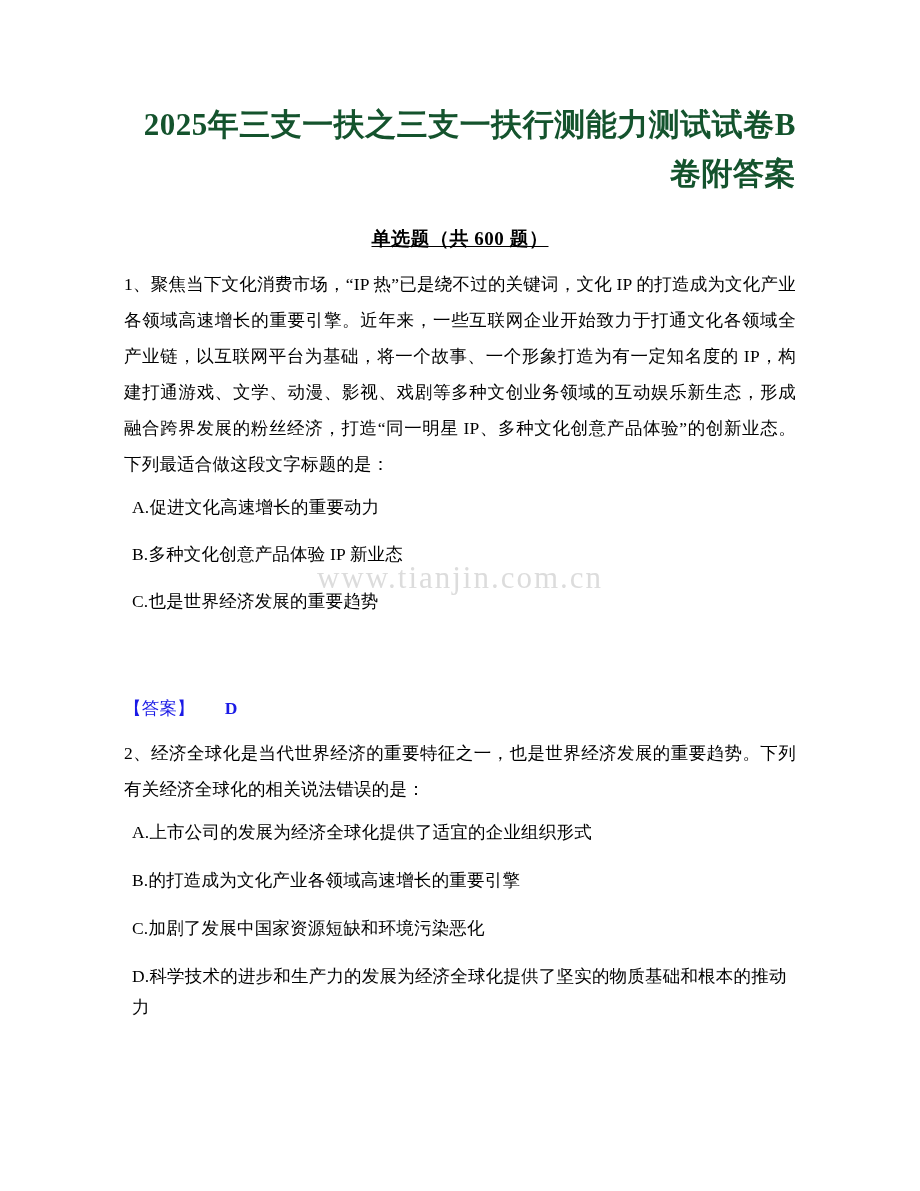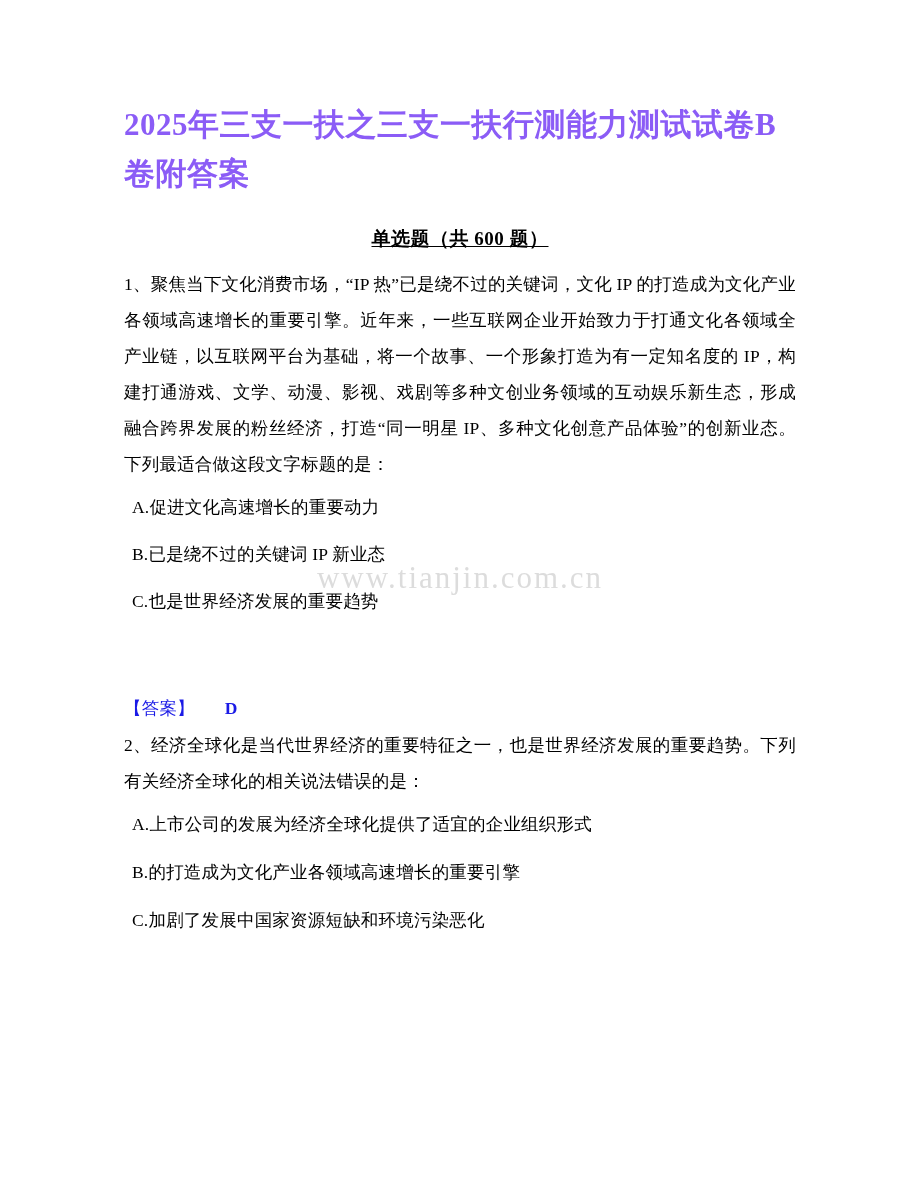--- a/index.html
+++ b/index.html
@@ -16,25 +16,25 @@
     overflow: hidden;
   }
   .page {
     position: relative;
     width: 920px;
     height: 1191px;
     box-sizing: border-box;
     padding: 100px 124px 0 124px;
   }
   .doc-title {
-    color: #8b5cf6;
+    color: #14532d;
     font-size: 31px;
     font-weight: bold;
     line-height: 49px;
-    text-align: left;
+    text-align: right;
     letter-spacing: 0.5px;
     margin: 0 0 26px 0;
   }
   .section-heading {
     text-align: center;
     font-size: 19px;
     font-weight: bold;
     line-height: 30px;
     margin: 0 0 12px 0;
     letter-spacing: 0.5px;
@@ -54,21 +54,21 @@
     font-size: 17.5px;
     line-height: 31px;
     margin: 0 0 16px 8px;
     letter-spacing: 0.2px;
   }
   .option-last {
     margin-bottom: 0;
   }
   .answer-line {
     margin-top: 76px;
-    margin-bottom: 4px;
+    margin-bottom: 12px;
     font-size: 17.5px;
     line-height: 30px;
     color: #1a1ae6;
     letter-spacing: 0.2px;
   }
   .answer-label {
     color: #1a1ae6;
   }
   .answer-value {
     color: #1a1ae6;
@@ -101,27 +101,28 @@
 
   <div class="watermark">www.tianjin.com.cn</div>
 
   <h1 class="doc-title">2025年三支一扶之三支一扶行测能力测试试卷B卷附答案</h1>
 
   <div class="section-heading">单选题（共 600 题）</div>
 
   <div class="question-block">
     <p class="para q-body">1、聚焦当下文化消费市场，“IP 热”已是绕不过的关键词，文化 IP 的打造成为文化产业各领域高速增长的重要引擎。近年来，一些互联网企业开始致力于打通文化各领域全产业链，以互联网平台为基础，将一个故事、一个形象打造为有一定知名度的 IP，构建打通游戏、文学、动漫、影视、戏剧等多种文创业务领域的互动娱乐新生态，形成融合跨界发展的粉丝经济，打造“同一明星 IP、多种文化创意产品体验”的创新业态。下列最适合做这段文字标题的是：</p>
     <p class="option">A.促进文化高速增长的重要动力</p>
-    <p class="option">B.已是绕不过的关键词 IP 新业态</p>
+    <p class="option">B.多种文化创意产品体验 IP 新业态</p>
     <p class="option">C.也是世界经济发展的重要趋势</p>
     <div class="answer-line">
       <span class="answer-label">【答案】</span><span class="answer-value">D</span>
     </div>
   </div>
 
   <div class="question-block q2-block">
     <p class="para q-body">2、经济全球化是当代世界经济的重要特征之一，也是世界经济发展的重要趋势。下列有关经济全球化的相关说法错误的是：</p>
     <p class="option">A.上市公司的发展为经济全球化提供了适宜的企业组织形式</p>
     <p class="option">B.的打造成为文化产业各领域高速增长的重要引擎</p>
     <p class="option">C.加剧了发展中国家资源短缺和环境污染恶化</p>
+    <p class="option option-last">D.科学技术的进步和生产力的发展为经济全球化提供了坚实的物质基础和根本的推动力</p>
   </div>
 
 </div>
 
 </body></html>

